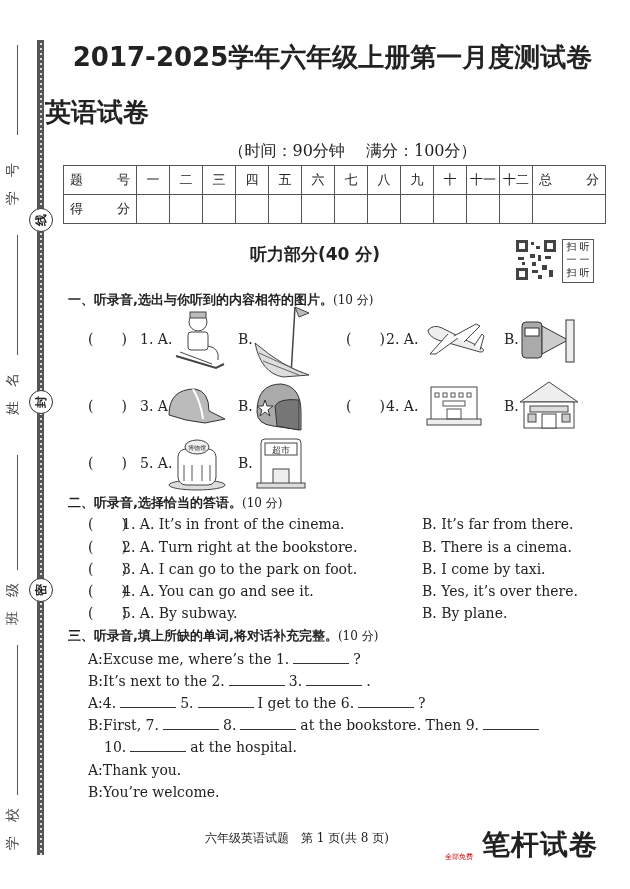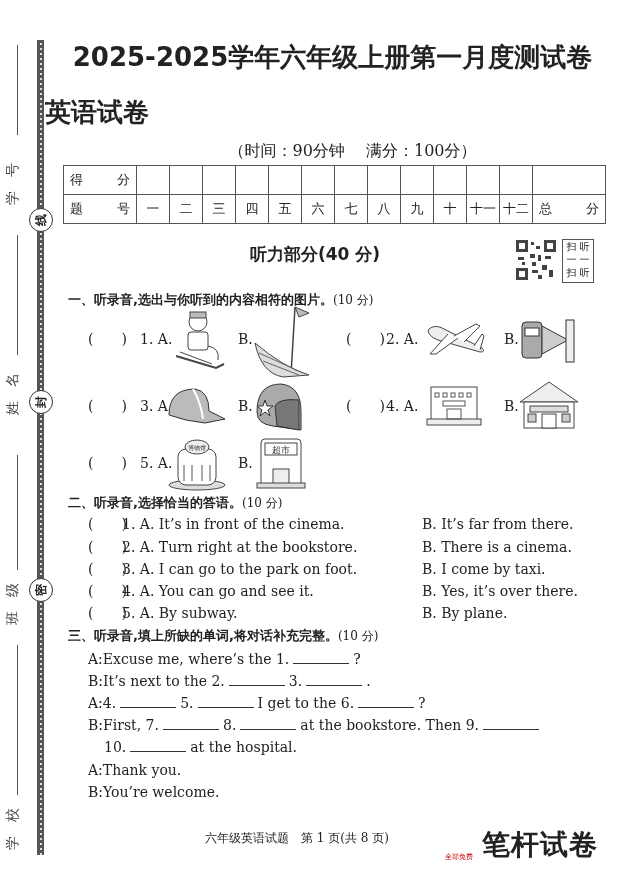--- a/index.html
+++ b/index.html
@@ -43,57 +43,57 @@
 <div class="side-label" style="top:415px;">姓名</div>
 <div class="side-line" style="top:455px;height:115px;"></div>
 <div class="side-label" style="top:625px;">班级</div>
 <div class="side-line" style="top:645px;height:150px;"></div>
 <div class="side-label" style="top:850px;">学校</div>
 
 <div class="seal" style="top:208px;">线</div>
 <div class="seal" style="top:390px;">封</div>
 <div class="seal" style="top:578px;">密</div>
 
-<div class="title">2025-2025学年六年级上册第一月度测试卷</div>
+<div class="title">2017-2025学年六年级上册第一月度测试卷</div>
 <div class="subtitle">英语试卷</div>
 <div class="time">（时间：90分钟　 满分：100分）</div>
 
 <table class="score">
   <tbody>
       <tr>
-    <td class="hd">得　分</td>
-    <td></td>
-        <td></td>
-    <td></td>
-        <td></td>
-    <td></td>
-        <td></td>
-    <td></td>
-        <td></td>
-    <td></td>
-        <td></td>
-    <td></td>
-        <td></td>
-    <td></td>
-  </tr>
-  <tr>
     <td class="hd">题　号</td>
     <td>一</td>
     <td>二</td>
     <td>三</td>
     <td>四</td>
     <td>五</td>
     <td>六</td>
     <td>七</td>
     <td>八</td>
     <td>九</td>
     <td>十</td>
     <td>十一</td>
     <td>十二</td>
     <td class="hd">总　分</td>
+  </tr>
+  <tr>
+    <td class="hd">得　分</td>
+    <td></td>
+        <td></td>
+    <td></td>
+        <td></td>
+    <td></td>
+        <td></td>
+    <td></td>
+        <td></td>
+    <td></td>
+        <td></td>
+    <td></td>
+        <td></td>
+    <td></td>
   </tr>
 </tbody>
   </table>
 
 <div class="part-title">听力部分(40 分)</div>
 <div class="qr">
   <svg width="40" height="40" viewBox="0 0 40 40" style="display:block;background:#fff">
     <rect x="0" y="0" width="12" height="12" fill="#222"></rect>
       <rect x="3" y="3" width="6" height="6" fill="#fff"></rect>
     <rect x="28" y="0" width="12" height="12" fill="#222"></rect>

